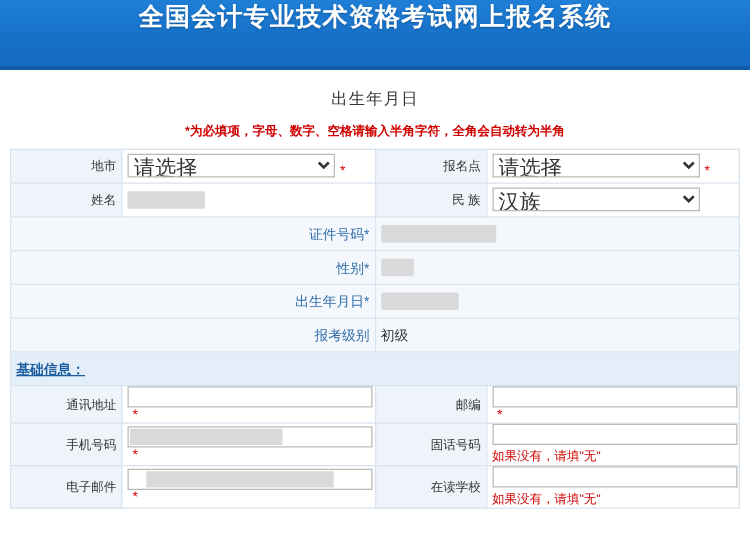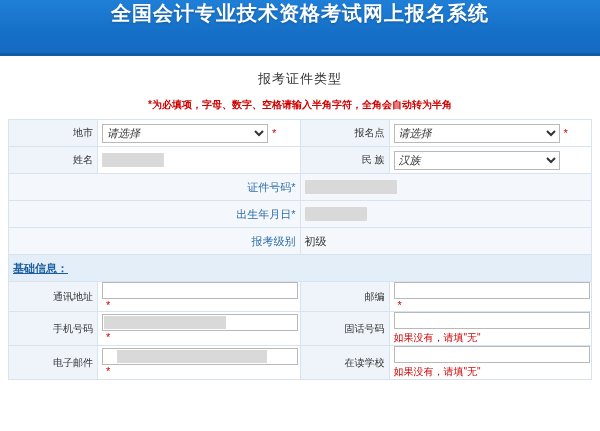--- a/index.html
+++ b/index.html
@@ -59,24 +59,23 @@
 
   
   input.txt{
     height:17px;line-height:17px;border:1px solid #b9b9b9;
     font-size:11px;padding:0 3px;box-sizing:border-box;
     background:#fff;color:#333;
     font-family:"Liberation Sans","DejaVu Sans",sans-serif;
   }
   .w-long{width:196px;}
   select.sel{
-    width:166px;height:19px;font-size:11px;border:1px solid #b9b9b9;
+    width:166px;height:19px;font-size:17px;border:1px solid #b9b9b9;
     background:#fff;color:#333;
     font-family:"Liberation Sans","DejaVu Sans",sans-serif;
-    font-style:italic;
   }
   .masked{
     display:inline-block;height:14px;background:#d9d9d9;vertical-align:middle;
     border-radius:1px;
   }
   .masked-input{
     display:inline-block;border:1px solid #b9b9b9;height:17px;
     box-sizing:border-box;background:#fff;vertical-align:middle;position:relative;
   }
   .masked-input .bar{
@@ -100,21 +99,21 @@
 </style>
 </head>
 <body>
 
 <div class="page">
 
   <div class="header">
     <div class="title">全国会计专业技术资格考试网上报名系统</div>
   </div>
 
-  <div class="page-title">报考证件类型</div>
+  <div class="page-title">出生年月日</div>
 
   <div class="notice">*为必填项，字母、数字、空格请输入半角字符，全角会自动转为半角</div>
 
   <div class="form-wrap">
     <table class="form">
 
       <tbody>
           <tr>
         <td class="label">地市</td>
         <td class="field">
@@ -144,20 +143,26 @@
       </tr>
 
 
       <tr>
         <td class="lbl-c" colspan="2">证件号码*</td>
         <td class="field-grey" colspan="2">
           <span class="masked" style="width:92px;"></span>
         </td>
       </tr>
 
+      <tr>
+        <td class="lbl-c" colspan="2">性别*</td>
+        <td class="field-grey" colspan="2">
+          <span class="masked" style="width:26px;"></span>
+        </td>
+      </tr>
 
       <tr>
         <td class="lbl-c" colspan="2">出生年月日*</td>
         <td class="field-grey" colspan="2">
           <span class="masked" style="width:62px;"></span>
         </td>
       </tr>
 
       <tr>
         <td class="lbl-c" colspan="2">报考级别</td>

